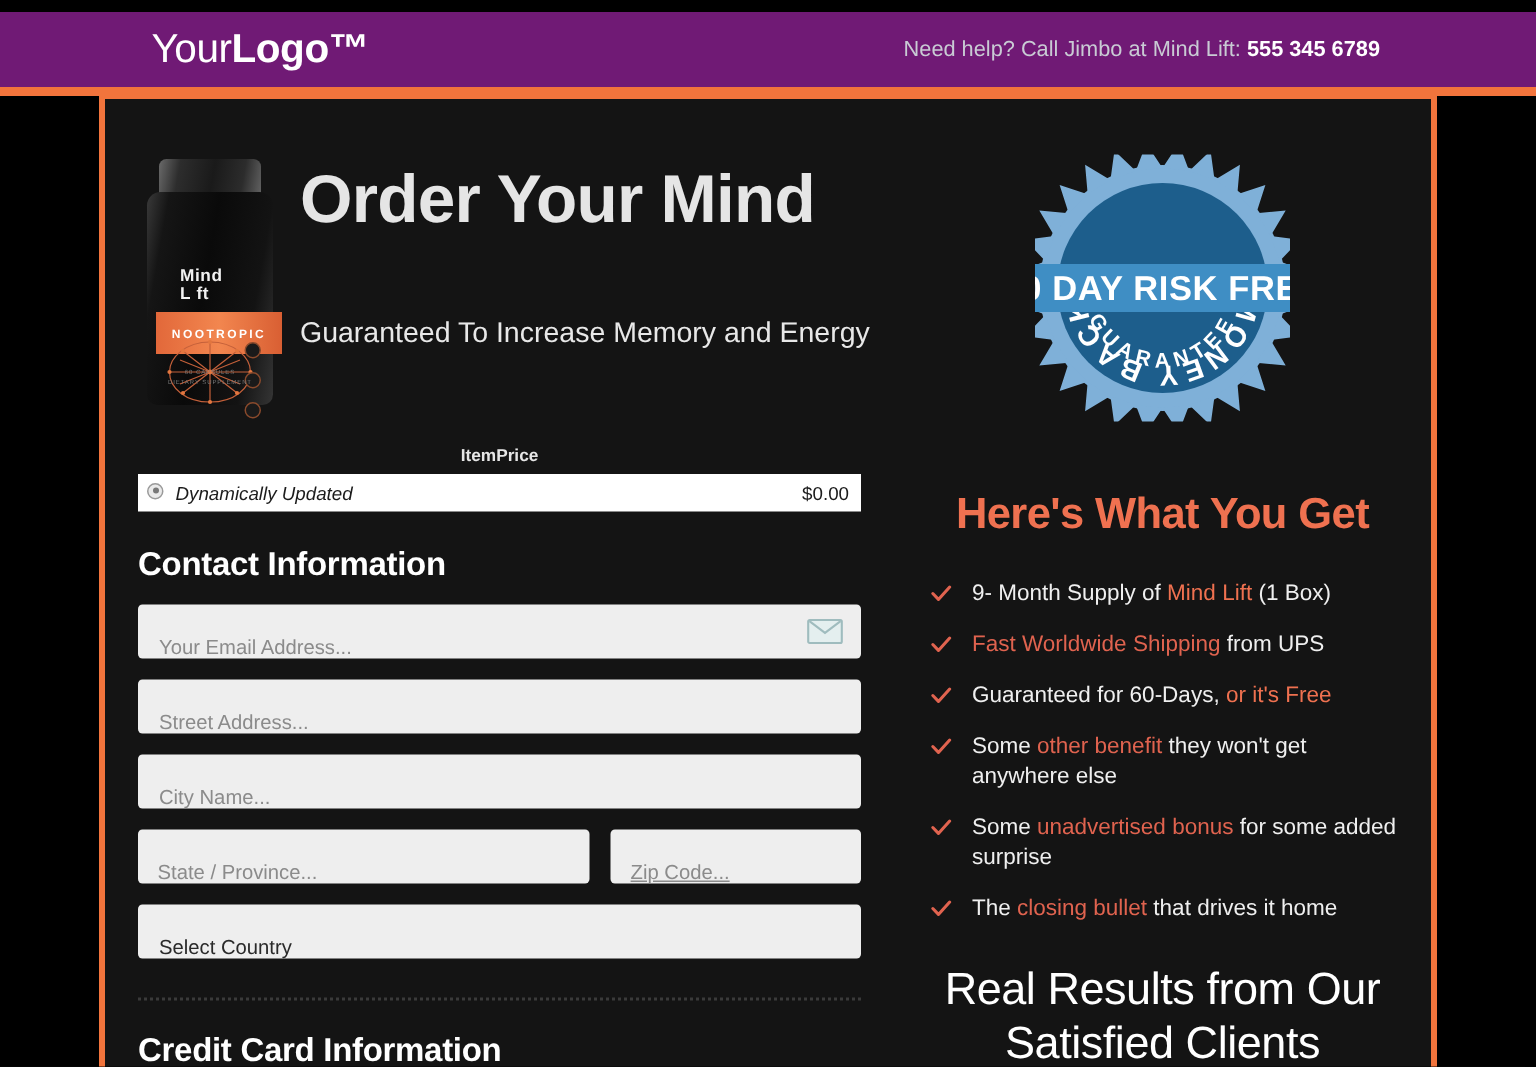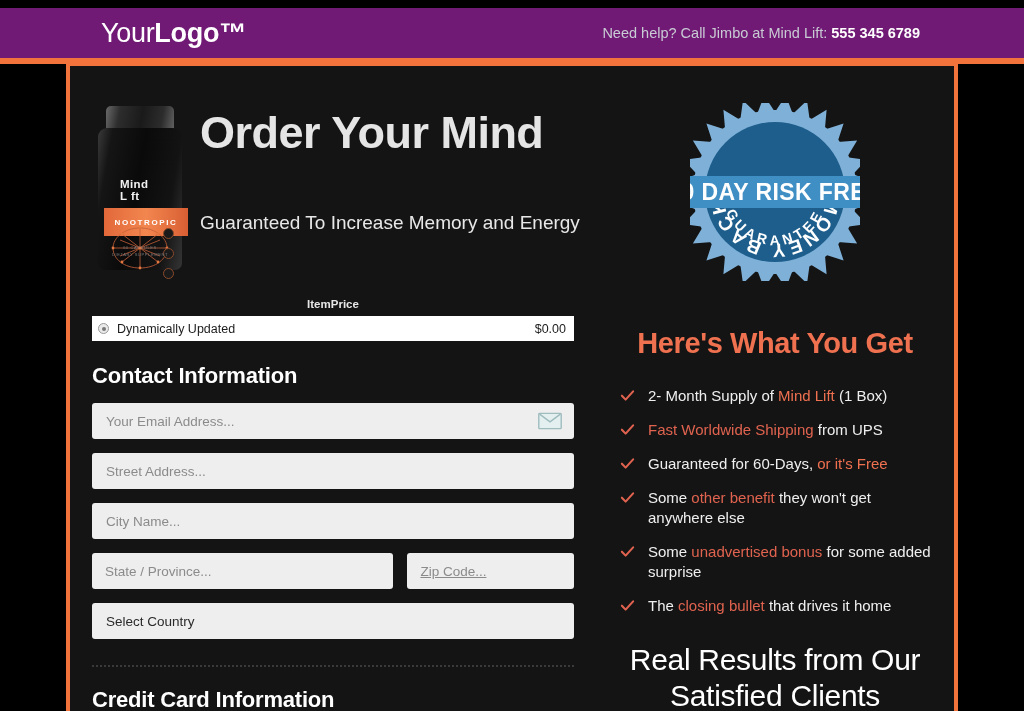--- a/index.html
+++ b/index.html
@@ -219,21 +219,21 @@
   .order-row {
     display: flex;
     align-items: center;
     justify-content: space-between;
     background: #ffffff;
     height: 25px;
     padding: 0 8px 0 6px;
     font-size: 12.5px;
     color: #1c1c1c;
   }
-  .order-row .left-part { display: flex; align-items: center; gap: 8px; }
+  .order-row .left-part { display: flex; gap: 8px; font-style: italic; }
   .radio {
     width: 11px; height: 11px;
     border-radius: 50%;
     border: 1px solid #9a9a9a;
     background: #eaeaea;
     position: relative;
     flex: none;
   }
   .radio::after {
     content: "";
@@ -255,21 +255,21 @@
 
   
   .field {
     position: relative;
     margin-top: 14px;
     width: 482px;
     height: 36px;
     background: #eeeeee;
     border-radius: 3px;
     display: flex;
-    align-items: center;
+    align-items: flex-end;
     padding: 0 14px;
     font-size: 13.5px;
     color: #8b8b8b;
   }
   .field.has-icon { padding-right: 42px; }
   .field .value-txt { color: #8b8b8b; }
   .field.select-field .value-txt { color: #2a2a2a; }
   .mail-icon {
     position: absolute;
     right: 12px;
@@ -492,21 +492,21 @@
           </svg>
         </div>
 
         <h2 class="get-heading">Here's What You Get</h2>
 
         <ul class="benefits">
           <li class="benefit">
             <svg class="check" viewBox="0 0 16 16">
                 <path d="M2 8.2 L6 12.4 L14 3.6" fill="none" stroke="#e0634f" stroke-width="2.2" stroke-linecap="round" stroke-linejoin="round"></path>
               </svg>
-            <span><span>2- Month Supply of </span><span class="hl2">Mind Lift</span><span> (1 Box)</span></span>
+            <span><span>9- Month Supply of </span><span class="hl2">Mind Lift</span><span> (1 Box)</span></span>
           </li>
           <li class="benefit">
             <svg class="check" viewBox="0 0 16 16">
                 <path d="M2 8.2 L6 12.4 L14 3.6" fill="none" stroke="#e0634f" stroke-width="2.2" stroke-linecap="round" stroke-linejoin="round"></path>
               </svg>
             <span><span></span><span class="hl">Fast Worldwide Shipping</span><span> from UPS</span></span>
           </li>
           <li class="benefit">
             <svg class="check" viewBox="0 0 16 16">
                 <path d="M2 8.2 L6 12.4 L14 3.6" fill="none" stroke="#e0634f" stroke-width="2.2" stroke-linecap="round" stroke-linejoin="round"></path>

